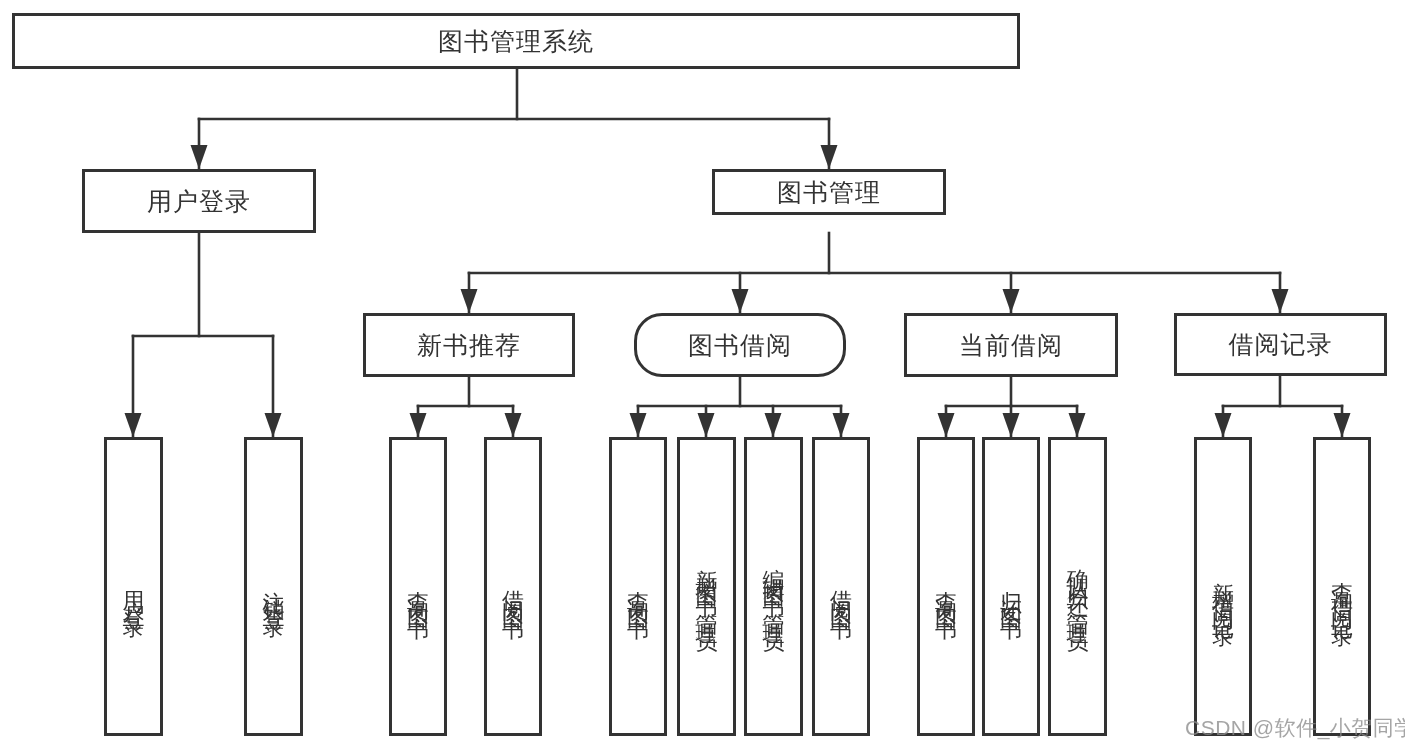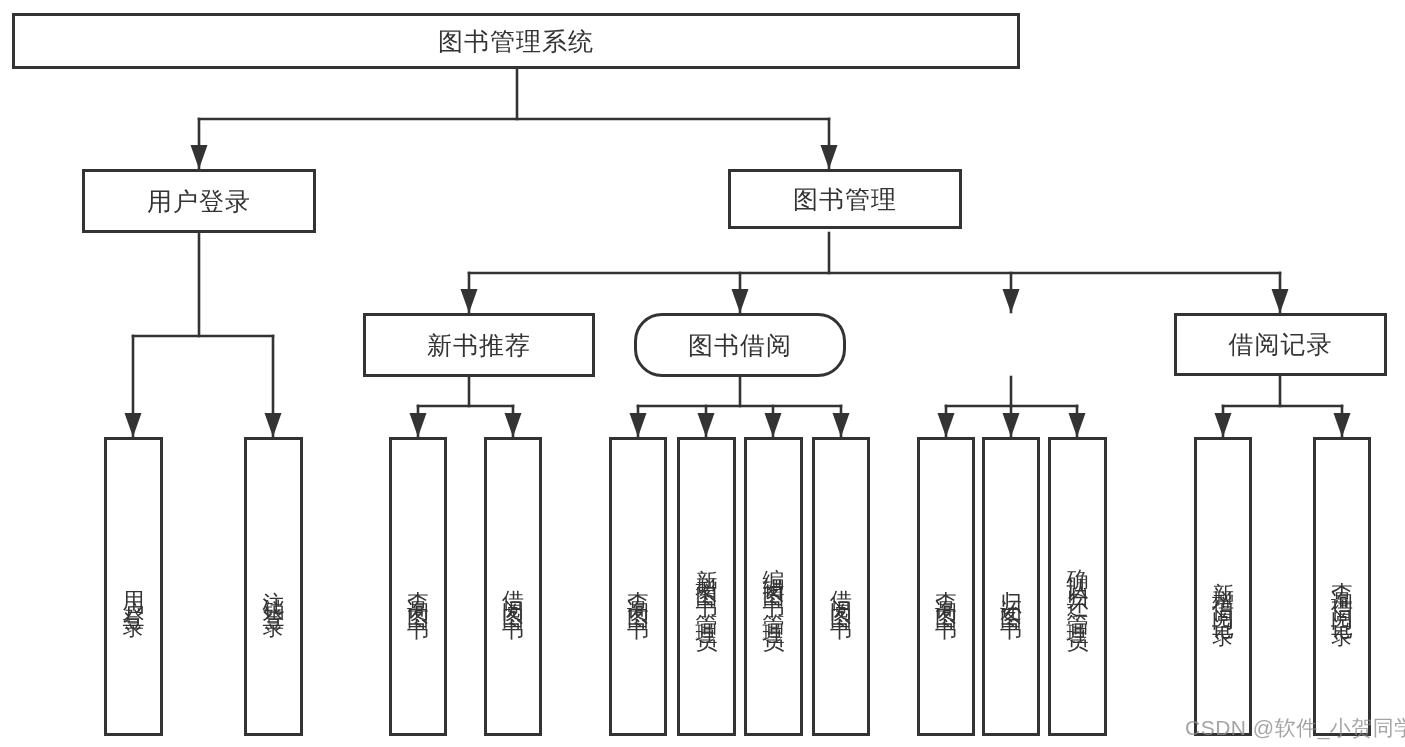--- a/index.html
+++ b/index.html
@@ -74,34 +74,37 @@
       <polygon points="1223,437 1214.5,413 1231.5,413" fill="#333333"></polygon>
       <polygon points="1342,437 1333.5,413 1350.5,413" fill="#333333"></polygon>
     </svg>
   <div id="nodes">
       <div class="node horizontal" style="left: 12px; top: 13px; width: 1008px; height: 56px; border-color: rgb(51, 51, 51);">
         <span class="label" style="color: rgb(51, 51, 51);">图书管理系统</span>
       </div>
       <div class="node horizontal" style="left: 82px; top: 169px; width: 234px; height: 64px; border-color: rgb(51, 51, 51);">
         <span class="label" style="color: rgb(51, 51, 51);">用户登录</span>
       </div>
-      <div class="node horizontal" style="left: 712px; top: 169px; width: 234px; height: 60px; border-color: rgb(51, 51, 51); margin-left: 16px;">
+      <div class="node horizontal" style="left: 712px; top: 169px; width: 234px; height: 46px; border-color: rgb(51, 51, 51);">
         <span class="label" style="color: rgb(51, 51, 51);">图书管理</span>
       </div>
       <div class="node vertical" style="left: 104px; top: 437px; width: 59px; height: 299px; border-color: rgb(51, 51, 51);">
         <span class="label" style="color: rgb(51, 51, 51);">用户登录</span>
       </div>
       <div class="node vertical" style="left: 244px; top: 437px; width: 59px; height: 299px; border-color: rgb(51, 51, 51);">
         <span class="label" style="color: rgb(51, 51, 51);">注销登录</span>
       </div>
-      <div class="node horizontal" style="left: 363px; top: 313px; width: 232px; height: 64px; border-color: rgb(51, 51, 51);">
+      <div class="node horizontal" style="left: 363px; top: 313px; width: 212px; height: 64px; border-color: rgb(51, 51, 51);">
         <span class="label" style="color: rgb(51, 51, 51);">新书推荐</span>
       </div>
       <div class="node horizontal" style="left: 634px; top: 313px; width: 212px; height: 64px; border-color: rgb(51, 51, 51); border-radius: 28px;">
         <span class="label" style="color: rgb(51, 51, 51);">图书借阅</span>
+      </div>
+      <div class="node horizontal" style="left: 904px; top: 313px; width: 214px; height: 64px; border-color: rgb(51, 51, 51);">
+        <span class="label" style="color: rgb(51, 51, 51);">当前借阅</span>
       </div>
       <div class="node horizontal" style="left: 1174px; top: 313px; width: 213px; height: 63px; border-color: rgb(51, 51, 51);">
         <span class="label" style="color: rgb(51, 51, 51);">借阅记录</span>
       </div>
       <div class="node vertical" style="left: 389px; top: 437px; width: 58px; height: 299px; border-color: rgb(51, 51, 51);">
         <span class="label" style="color: rgb(51, 51, 51);">查询图书</span>
       </div>
       <div class="node vertical" style="left: 484px; top: 437px; width: 58px; height: 299px; border-color: rgb(51, 51, 51);">
         <span class="label" style="color: rgb(51, 51, 51);">借阅图书</span>
       </div>

